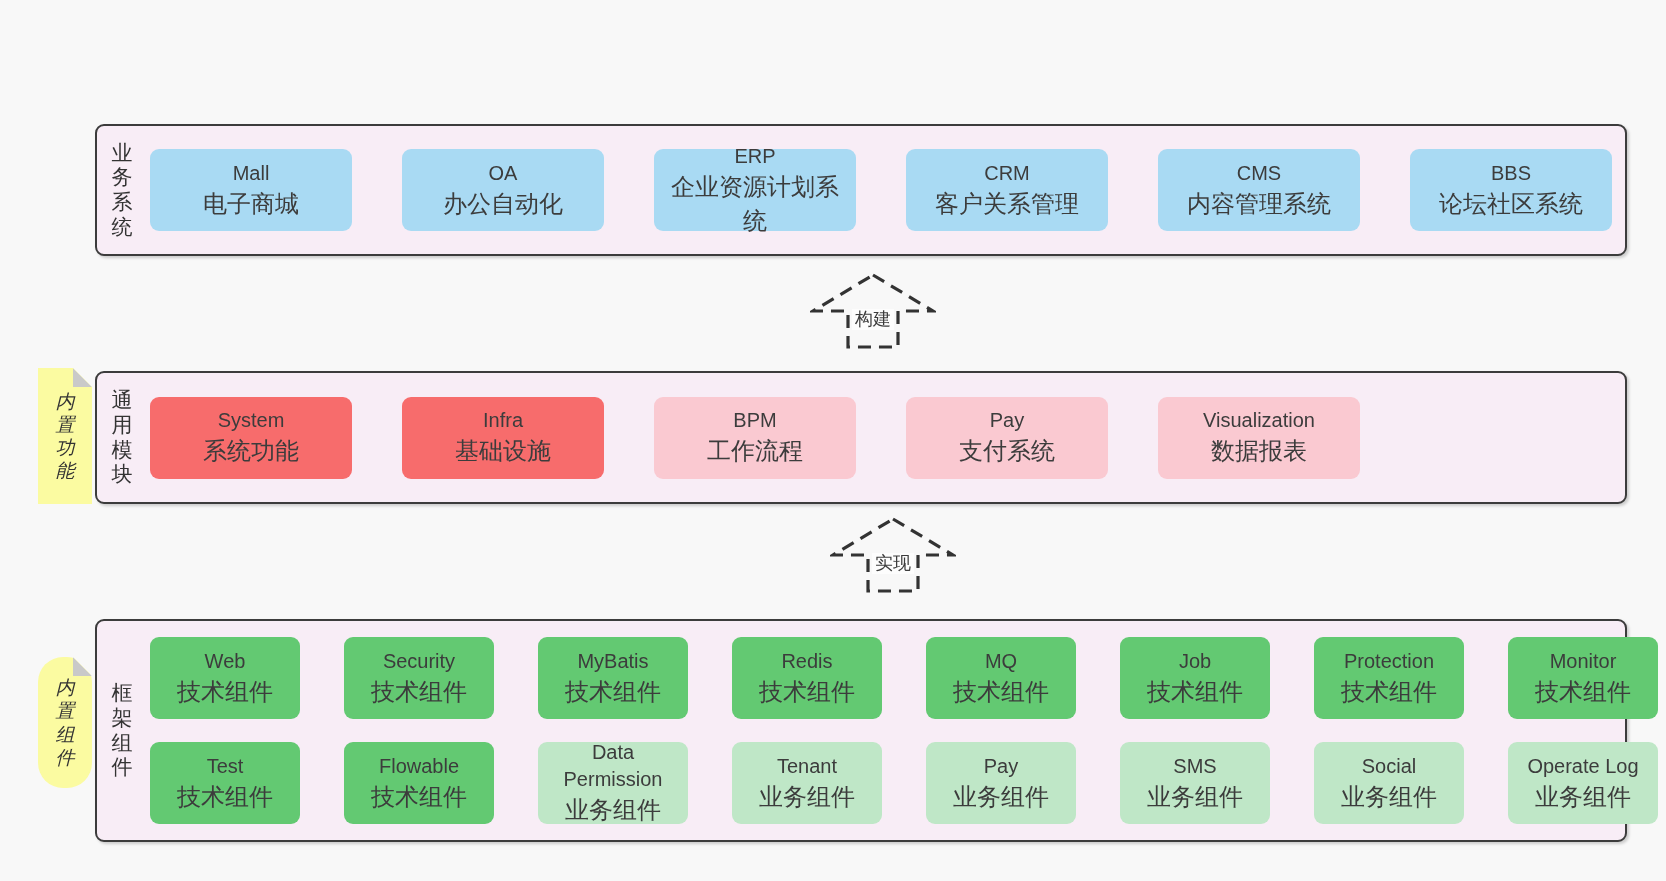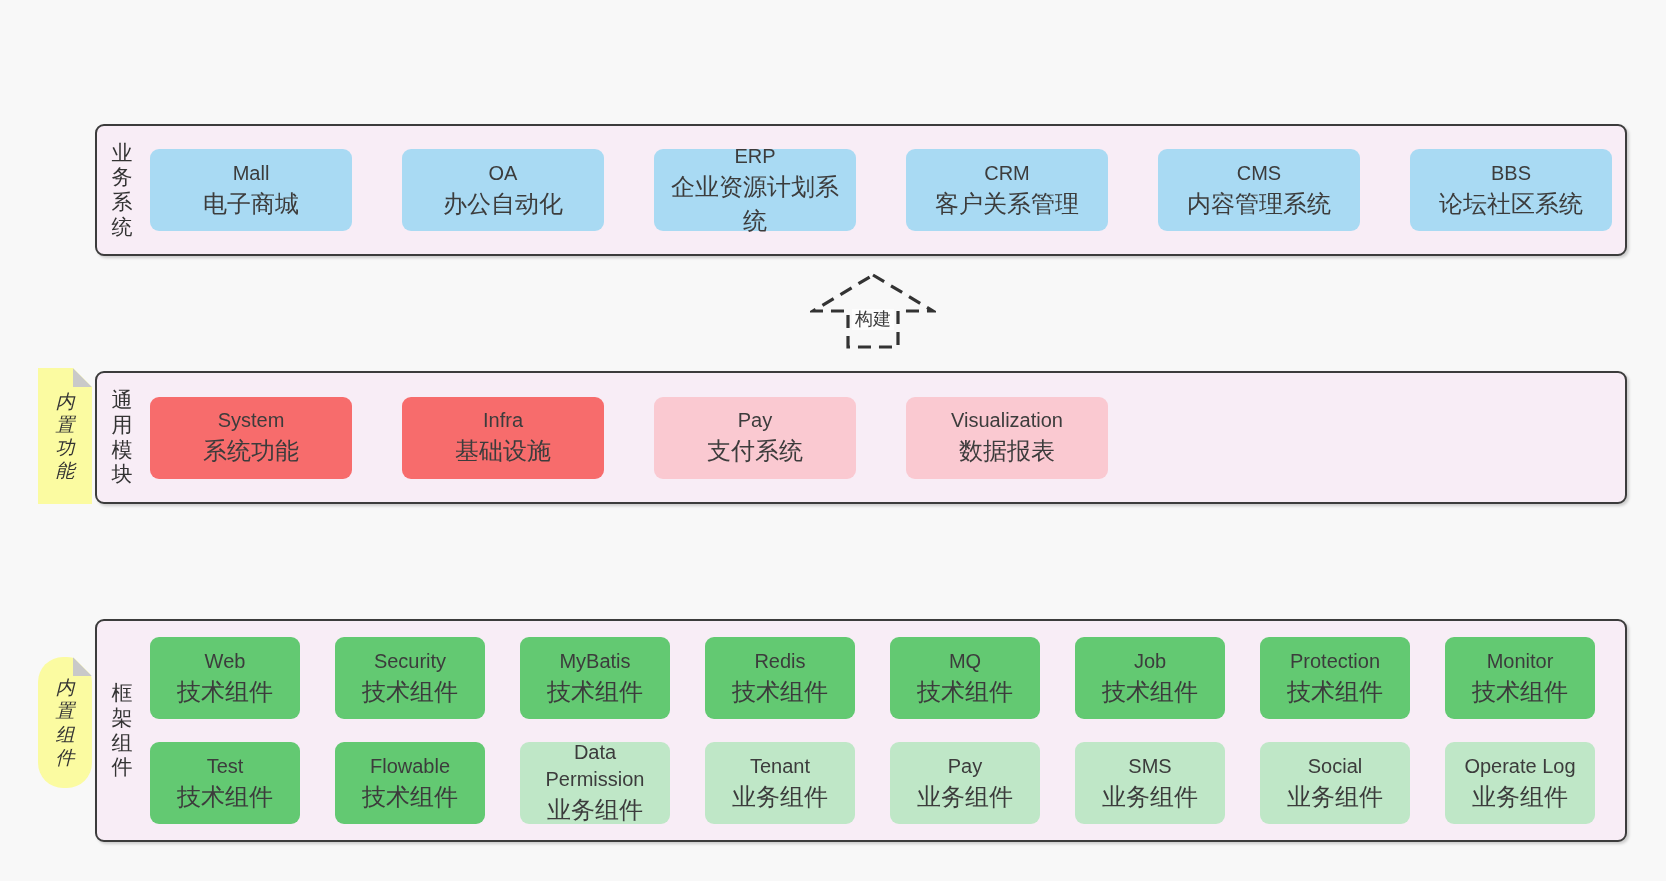--- a/index.html
+++ b/index.html
@@ -48,21 +48,21 @@
     display: flex;
     justify-content: flex-start;
     gap: 50px;
   }
   .grid {
     flex: 1;
     display: flex;
     flex-direction: column;
     gap: 23px;
   }
-  .grid .boxes-row { gap: 35px; }
+  .grid .boxes-row { gap: 44px; }
 
   
   .box {
     box-sizing: border-box;
     border-radius: 9px;
     display: flex;
     flex-direction: column;
     align-items: center;
     justify-content: center;
     text-align: center;
@@ -185,30 +185,40 @@
     <div class="boxes-row">
       <div class="box red">
         <span class="box-name">System</span>
         <span class="box-desc">系统功能</span>
       </div>
       <div class="box red">
         <span class="box-name">Infra</span>
         <span class="box-desc">基础设施</span>
       </div>
       <div class="box pink">
+        <span class="box-name">BPM</span>
+        <span class="box-desc">工作流程</span>
+      </div>
+      <div class="box pink">
         <span class="box-name">Pay</span>
         <span class="box-desc">支付系统</span>
       </div>
       <div class="box pink">
         <span class="box-name">Visualization</span>
         <span class="box-desc">数据报表</span>
       </div>
     </div>
   </div>
 
+  <div class="arrow" id="arrow-implement">
+    <svg viewBox="0 0 126 78">
+      <path d="M63 3 L123 39 L88 39 L88 75 L38 75 L38 39 L3 39 Z"></path>
+    </svg>
+    <span class="arrow-label">实现</span>
+  </div>
 
   <div class="sticky" id="sticky-components">
     <span class="fold"></span>
     <span class="sticky-text">内置组件</span>
   </div>
 
   <div class="band" id="band-components">
     <div class="band-label">框架组件</div>
     <div class="grid">
       <div class="boxes-row">

